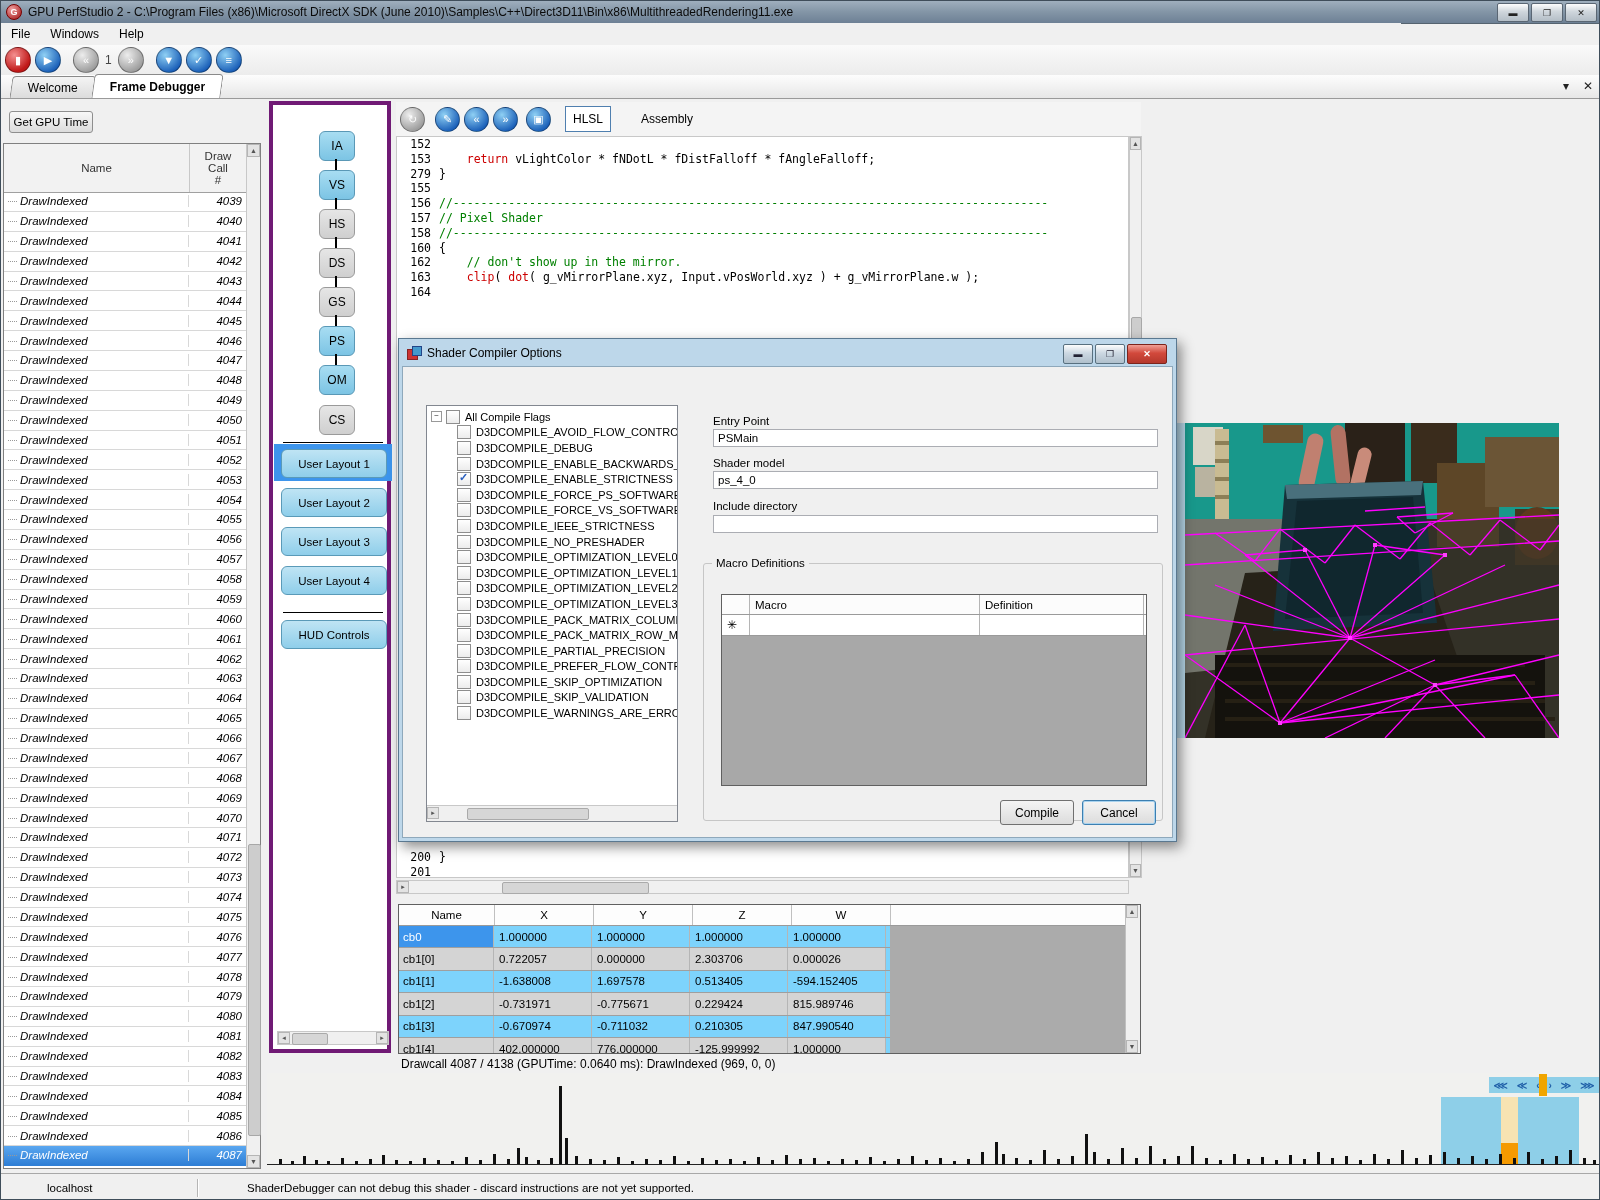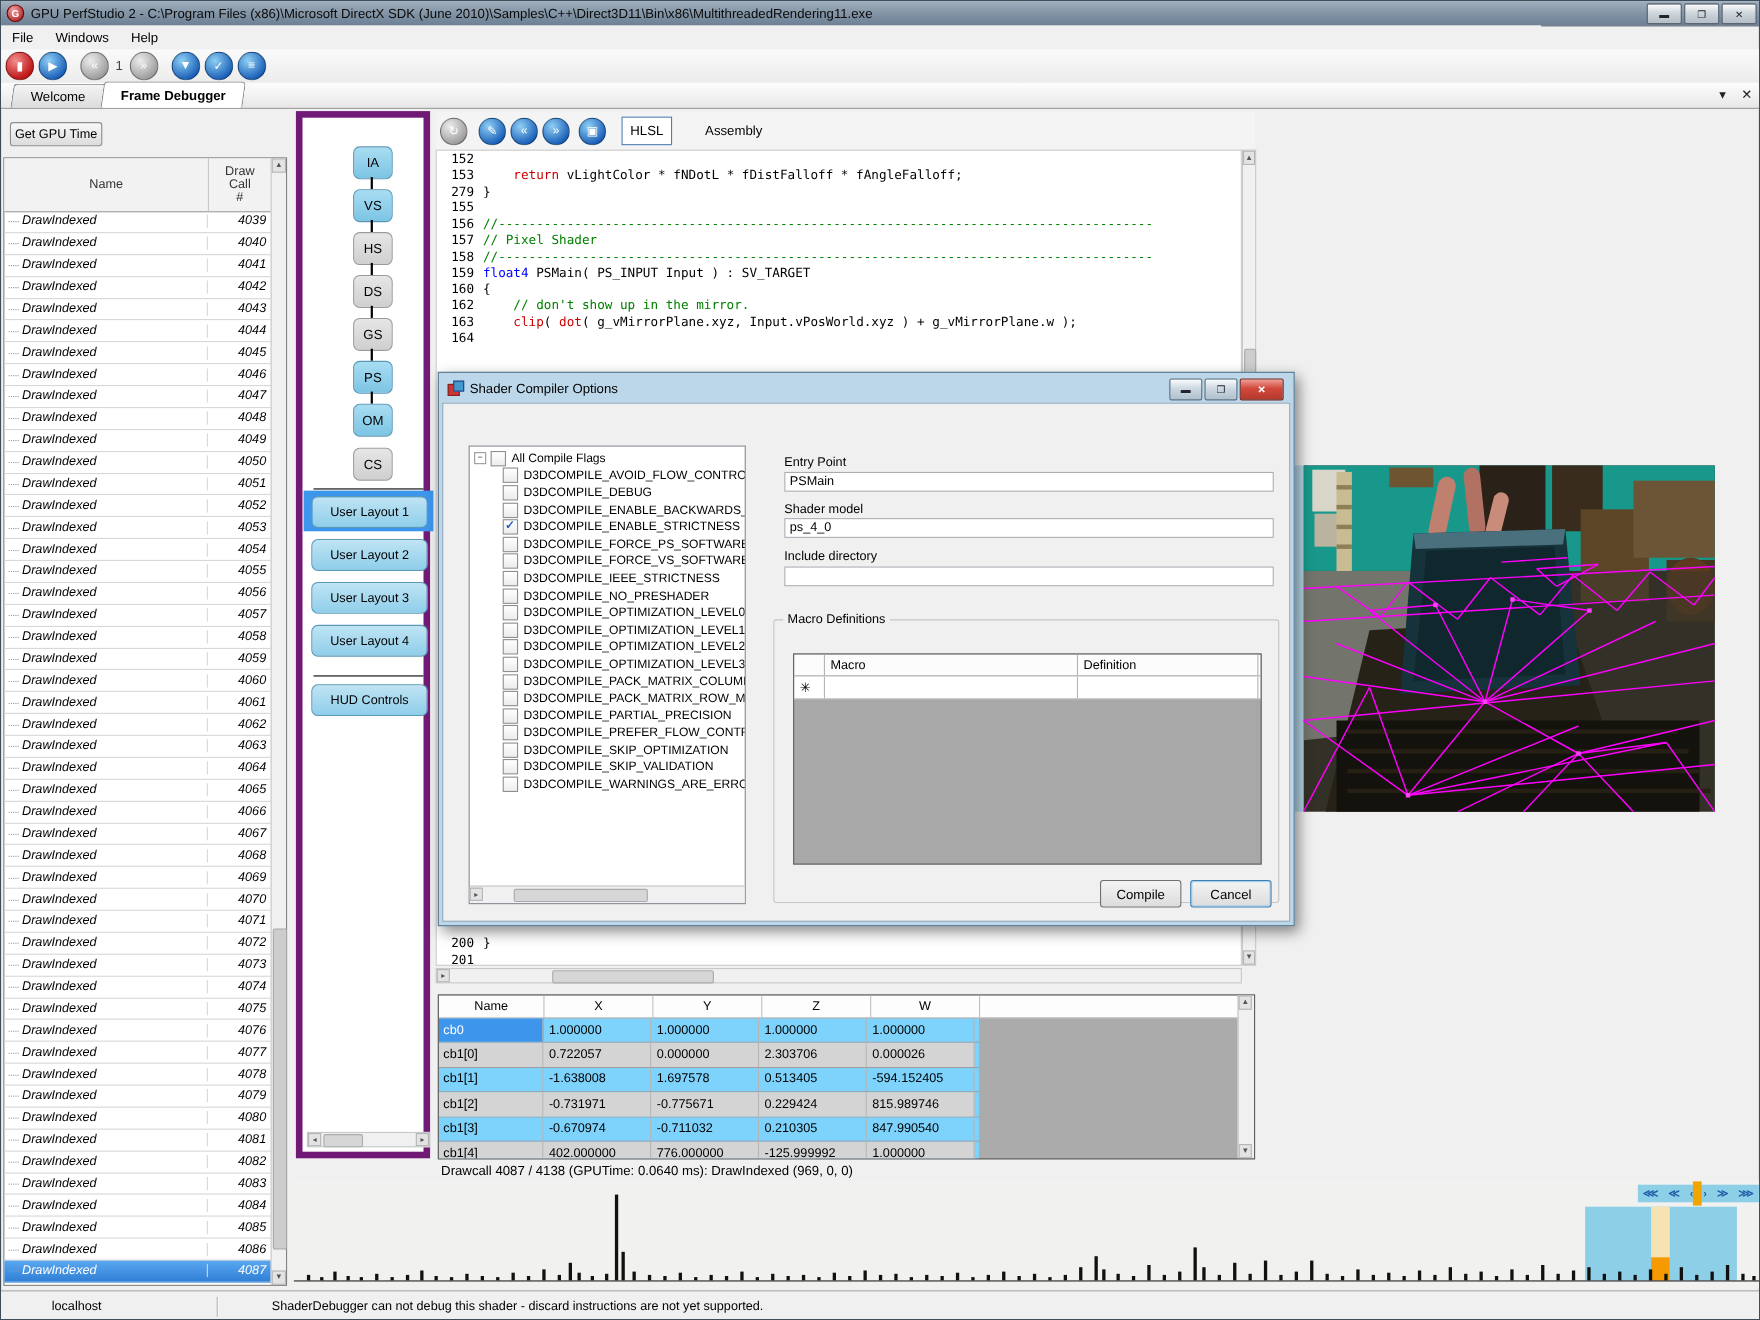--- a/index.html
+++ b/index.html
@@ -37,21 +37,21 @@
   .dc-rows{position:absolute;left:0;top:48px;width:243px;height:974px;display:flex;flex-direction:column;}
   .dc-row{flex:1;display:flex;border-bottom:1px solid #d8d8d8;font-size:11.5px;align-items:center;font-style:italic;}
   .dc-row .cell-name{width:185px;padding-left:16px;box-sizing:border-box;border-right:1px solid #d8d8d8;position:relative;}
   .dc-row .cell-name::before{content:"";position:absolute;left:4px;top:50%;width:9px;border-top:1px dotted #999;}
   .dc-row .cell-num{width:58px;text-align:right;padding-right:5px;box-sizing:border-box;}
   .dc-row.selected{background:linear-gradient(#5aa7f0,#2f7fd6);color:#fff;border-bottom-color:#2f7fd6;}
   .dc-vscroll{position:absolute;right:0;top:0;width:13px;height:100%;background:#f0f0f0;border-left:1px solid #c8c8c8;}
   .sb-btn{position:absolute;left:0;width:13px;height:13px;background:#e3e3e3;border:1px solid #b5b5b5;box-sizing:border-box;font-size:7px;color:#555;display:flex;align-items:center;justify-content:center;}
   .dc-thumb{position:absolute;left:1px;width:11px;background:#cdcdcd;border:1px solid #a8a8a8;border-radius:2px;}
   
-  .pipe-panel{left:268px;top:100px;width:122px;height:952px;background:#fff;border:6px solid #701a75;box-sizing:border-box;}
+  .pipe-panel{left:268px;top:100px;width:122px;height:952px;background:#fff;border:4px solid #701a75;box-sizing:border-box;}
   .stage{position:absolute;left:46px;width:34px;height:28px;border-radius:6px;display:flex;align-items:center;justify-content:center;font-size:12px;border:1px solid #9a9a9a;background:linear-gradient(#e6e6e6,#cfcfcf);}
   .stage.active{background:linear-gradient(#a8ddf2,#7cc4e4);border-color:#5a98b6;}
   .stage-link{position:absolute;left:62px;width:2px;background:#000;}
   .pipe-div{position:absolute;left:10px;width:100px;border-top:1px solid #000;}
   .layout-banner{position:absolute;left:1px;width:118px;height:37px;background:#3d95ec;}
   .layout-btn{position:absolute;left:8px;width:104px;height:27px;border-radius:6px;border:1px solid #5a9ab8;background:linear-gradient(#bfe4f4,#8fceea);font-size:11.5px;display:flex;align-items:center;justify-content:center;}
   .pipe-hscroll{position:absolute;left:4px;bottom:4px;width:112px;height:14px;background:#f0f0f0;border:1px solid #c8c8c8;box-sizing:border-box;}
   
   .shader-toolbar{left:395px;top:101px;width:745px;height:34px;background:#f4f4f4;display:flex;align-items:center;}
   .shader-toolbar .orb{width:23px;height:23px;}
@@ -430,21 +430,20 @@
 
   <div class="abs code-area">
     <div id="code-top">
         <div class="code-line"><span class="ln">152</span></div>
         <div class="code-line"><span class="ln">153</span><span class="tok-n">    </span><span class="tok-k">return</span><span class="tok-n"> vLightColor * fNDotL * fDistFalloff * fAngleFalloff;</span></div>
         <div class="code-line"><span class="ln">279</span><span class="tok-n">}</span></div>
         <div class="code-line"><span class="ln">155</span></div>
         <div class="code-line"><span class="ln">156</span><span class="tok-g">//--------------------------------------------------------------------------------------</span></div>
         <div class="code-line"><span class="ln">157</span><span class="tok-g">// Pixel Shader</span></div>
         <div class="code-line"><span class="ln">158</span><span class="tok-g">//--------------------------------------------------------------------------------------</span></div>
-        <div class="code-line"><span class="ln">159</span><span class="tok-b">float4</span><span class="tok-n"> PSMain( PS_INPUT Input ) : SV_TARGET</span></div>
         <div class="code-line"><span class="ln">160</span><span class="tok-n">{</span></div>
         <div class="code-line"><span class="ln">162</span><span class="tok-g">    // don't show up in the mirror.</span></div>
         <div class="code-line"><span class="ln">163</span><span class="tok-n">    </span><span class="tok-k">clip</span><span class="tok-n">( </span><span class="tok-k">dot</span><span class="tok-n">( g_vMirrorPlane.xyz, Input.vPosWorld.xyz ) + g_vMirrorPlane.w );</span></div>
         <div class="code-line"><span class="ln">164</span></div>
       </div>
     <div class="code-bottom" id="code-bottom">
         <div class="code-line"><span class="ln">200</span><span class="tok-n">}</span></div>
         <div class="code-line"><span class="ln">201</span></div>
       </div>
   </div>

